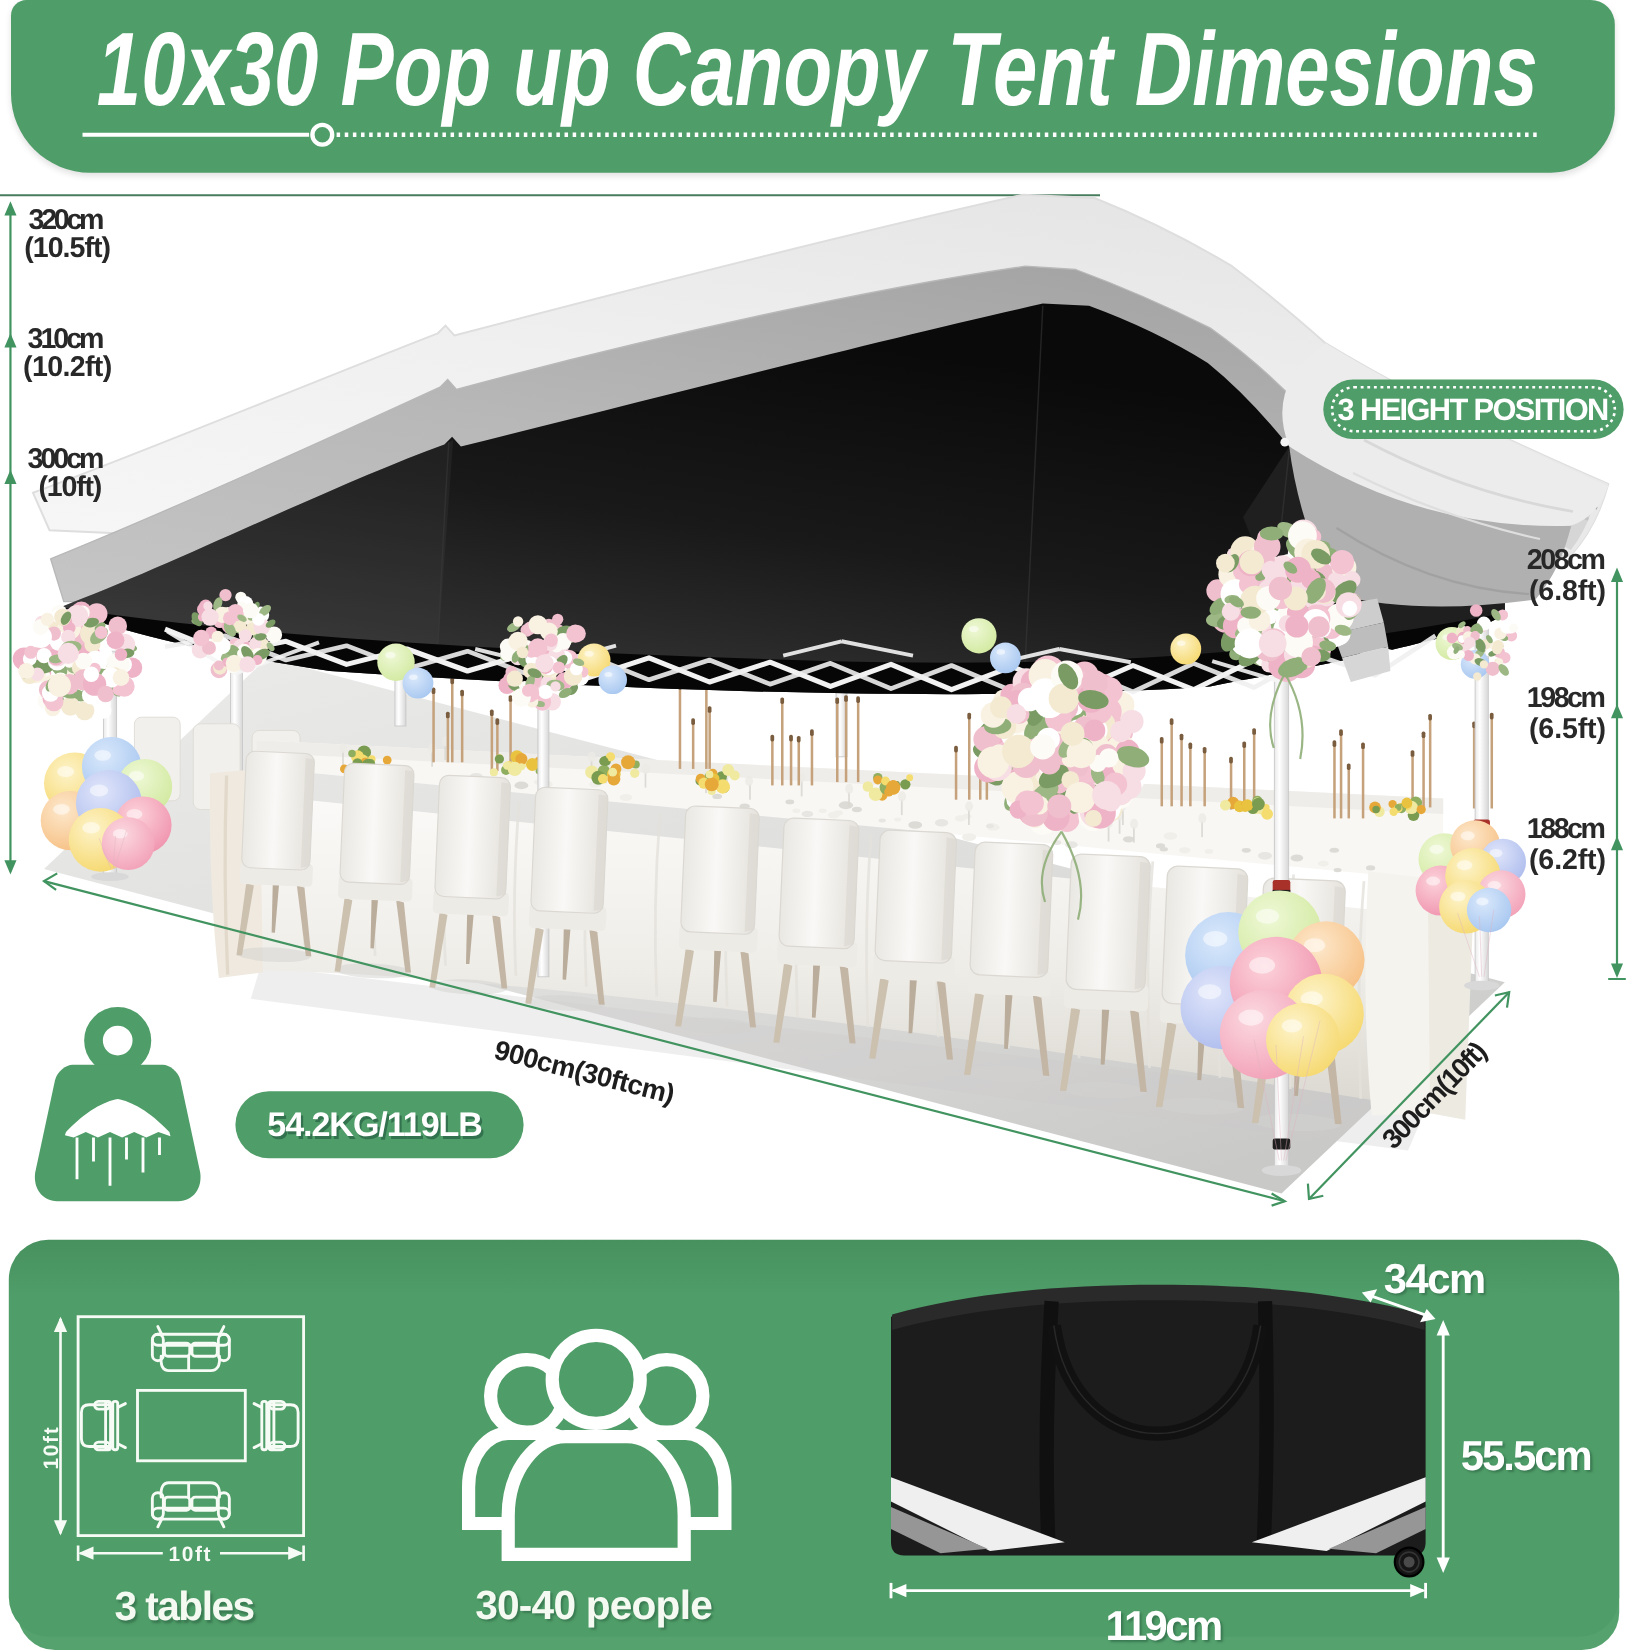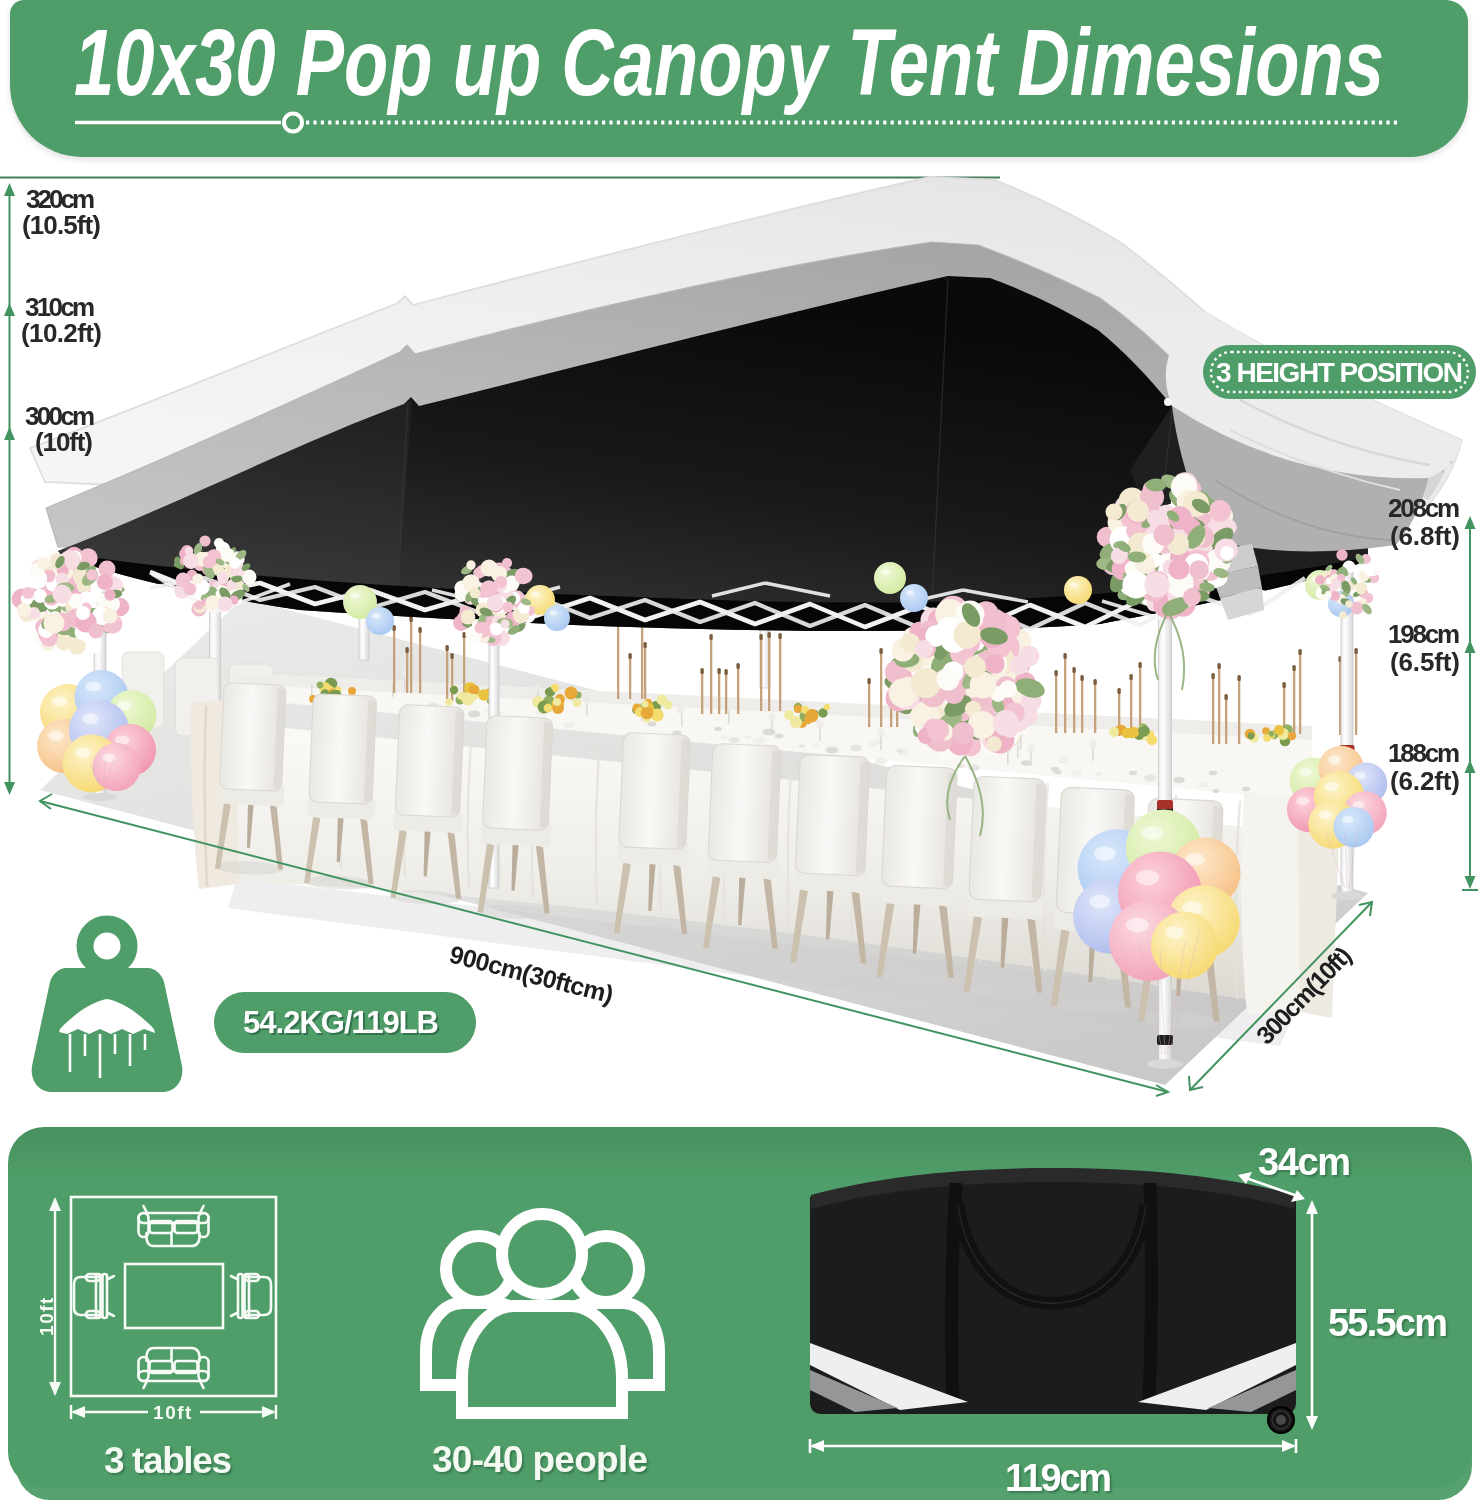--- a/index.html
+++ b/index.html
@@ -1,21 +1,21 @@
 <!DOCTYPE html>
 <html><head><meta charset="utf-8">
 <style>
  html,body{margin:0;padding:0;background:#ffffff;width:1483px;height:1500px;overflow:hidden}
  body{font-family:"Liberation Sans",sans-serif;position:relative}
 </style></head>
 <body>
 
 <div style="position:absolute;left:10px;top:0;width:1458px;height:157px;background:#4f9d68;border-radius:14px 22px 58px 72px;box-shadow:0 3px 6px rgba(0,0,0,0.12)"></div>
 
-<div style="position:absolute;left:74px;top:8px;width:1310px;height:104px">
+<div style="position:absolute;left:88px;top:8px;width:1310px;height:104px">
  <svg width="1310" height="112" viewBox="0 0 1310 112" font-family="Liberation Sans, sans-serif">
   <text x="0" y="87" fill="#ffffff" font-weight="bold" font-style="italic" font-size="95" textLength="1310" lengthAdjust="spacingAndGlyphs">10x30 Pop up Canopy Tent Dimesions</text>
  </svg>
 </div>
 
 <svg style="position:absolute;left:0;top:110px" width="1483" height="30" viewBox="0 0 1483 30">
  <line x1="75" y1="12.5" x2="281" y2="12.5" stroke="#ffffff" stroke-width="3.5"></line>
  <circle cx="293" cy="12.5" r="9" fill="none" stroke="#ffffff" stroke-width="4"></circle>
  <line x1="306" y1="12.5" x2="1397" y2="12.5" stroke="#ffffff" stroke-width="4" stroke-dasharray="3.2 4.2"></line>
 </svg>

